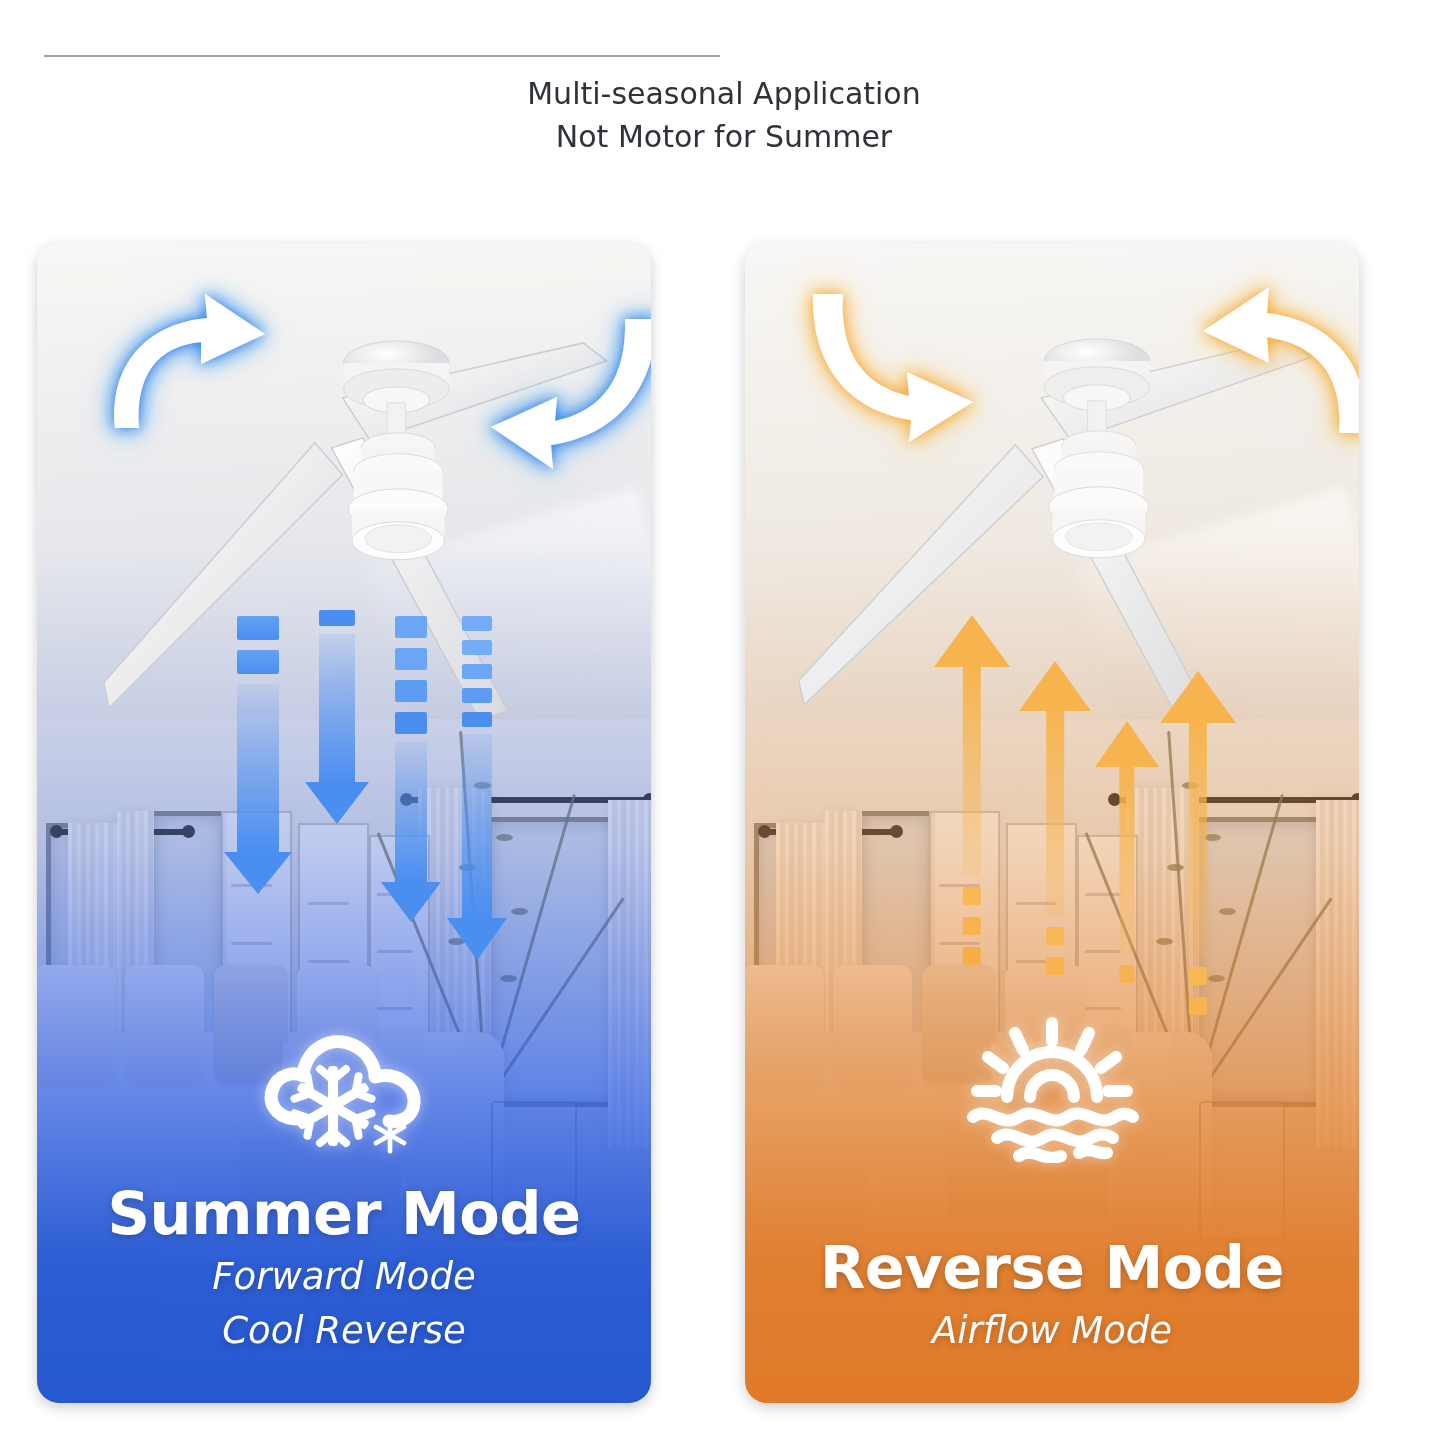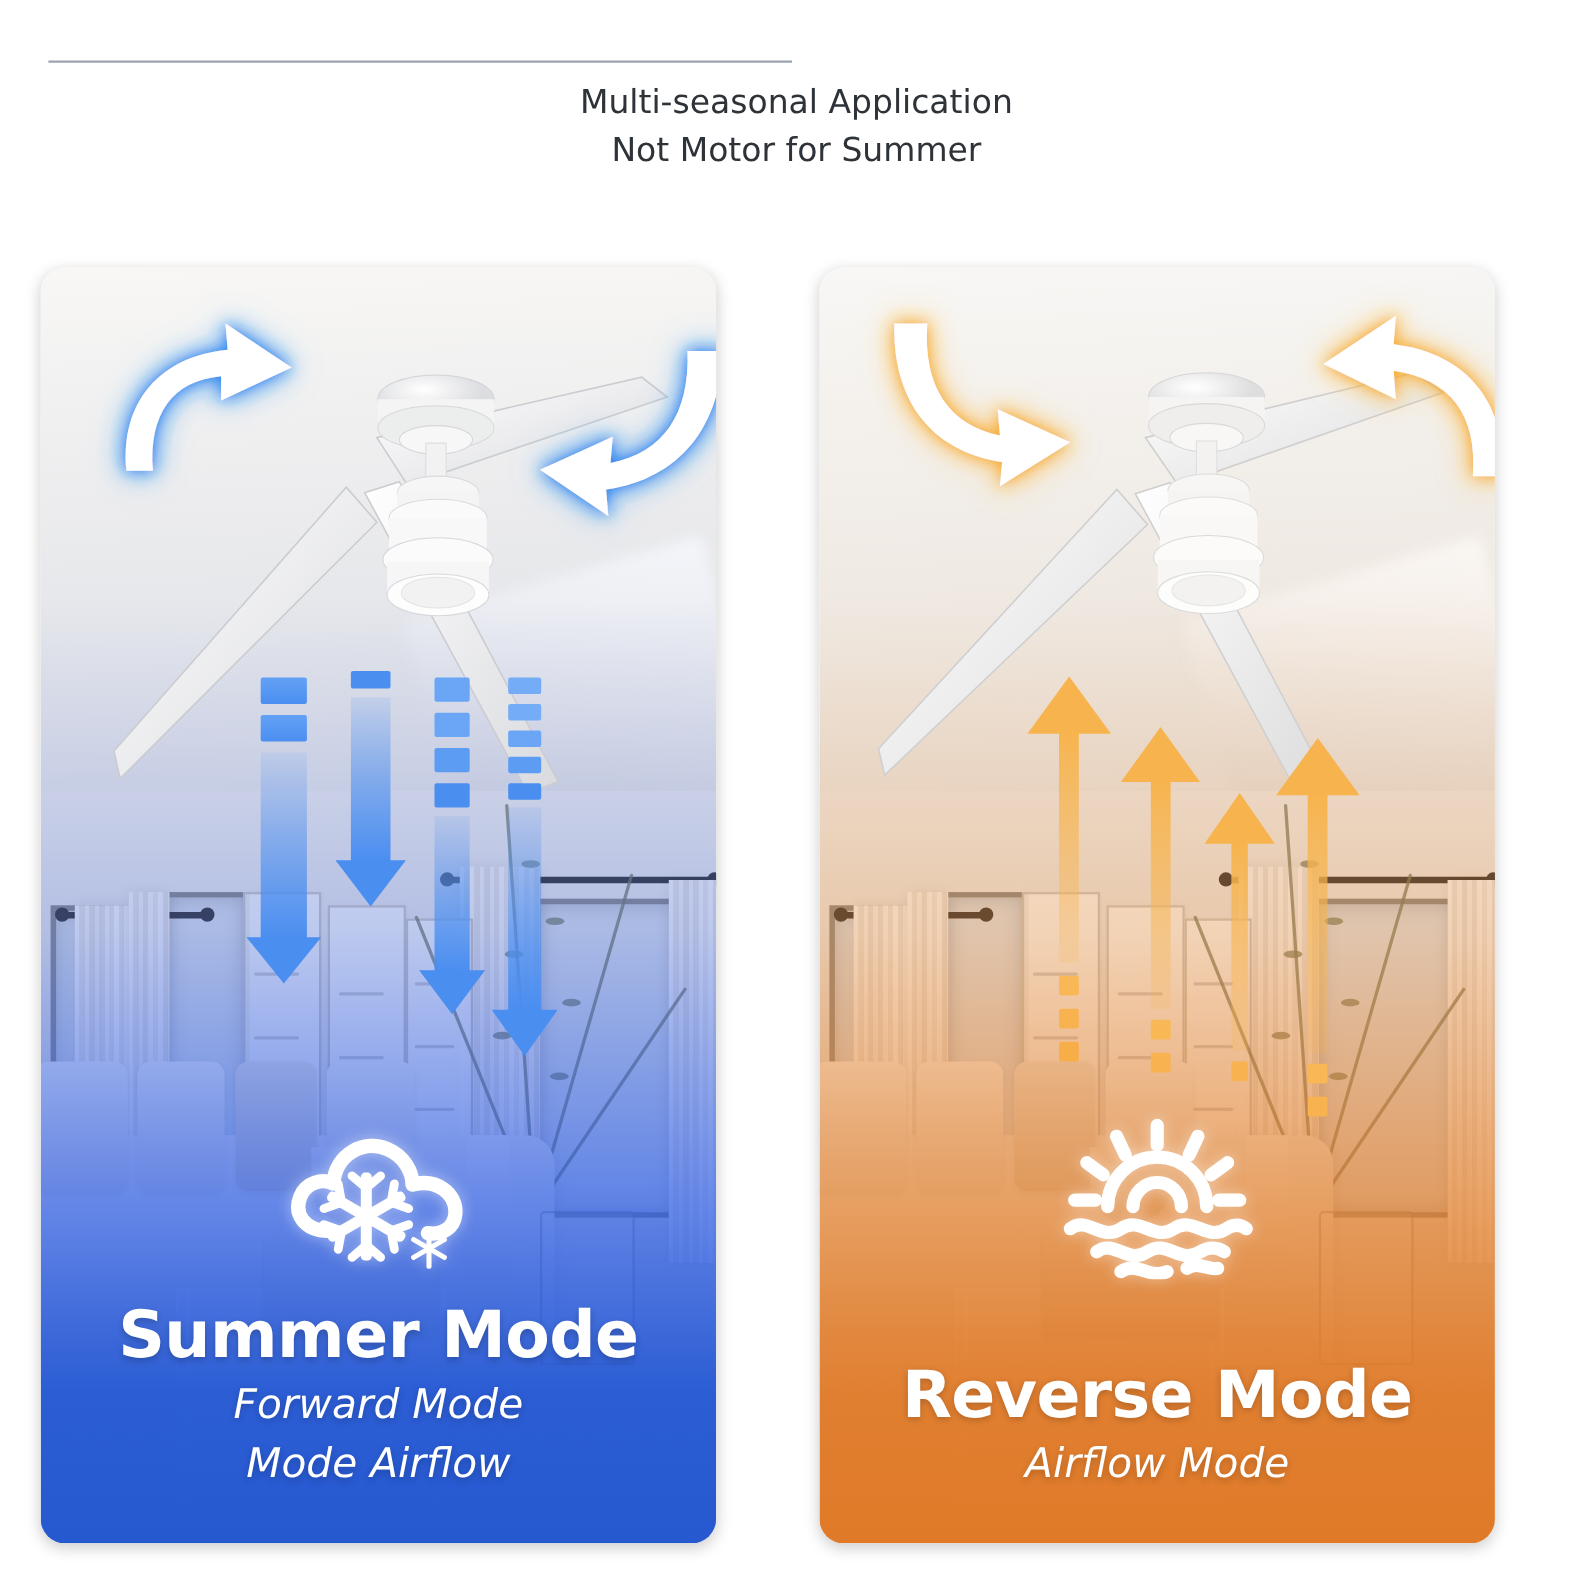--- a/index.html
+++ b/index.html
@@ -417,21 +417,21 @@
               <rect x="-5" y="-40" width="10" height="80" rx="4" transform="rotate(60)"></rect>
               <rect x="-5" y="-40" width="10" height="80" rx="4" transform="rotate(120)"></rect>
             </g>
           </g>
         </svg>
       </div>
 
       <div class="labels">
         <div class="mode-title">Summer Mode</div>
         <div class="mode-sub">Forward Mode</div>
-        <div class="mode-sub">Mode Airflow</div>
+        <div class="mode-sub">Cool Reverse</div>
       </div>
     </div>
 
     <div class="panel right">
 
       <div class="scene">
         <div class="ceiling"></div>
         <div class="wall"></div>
 
         <div class="window win-a"></div>

